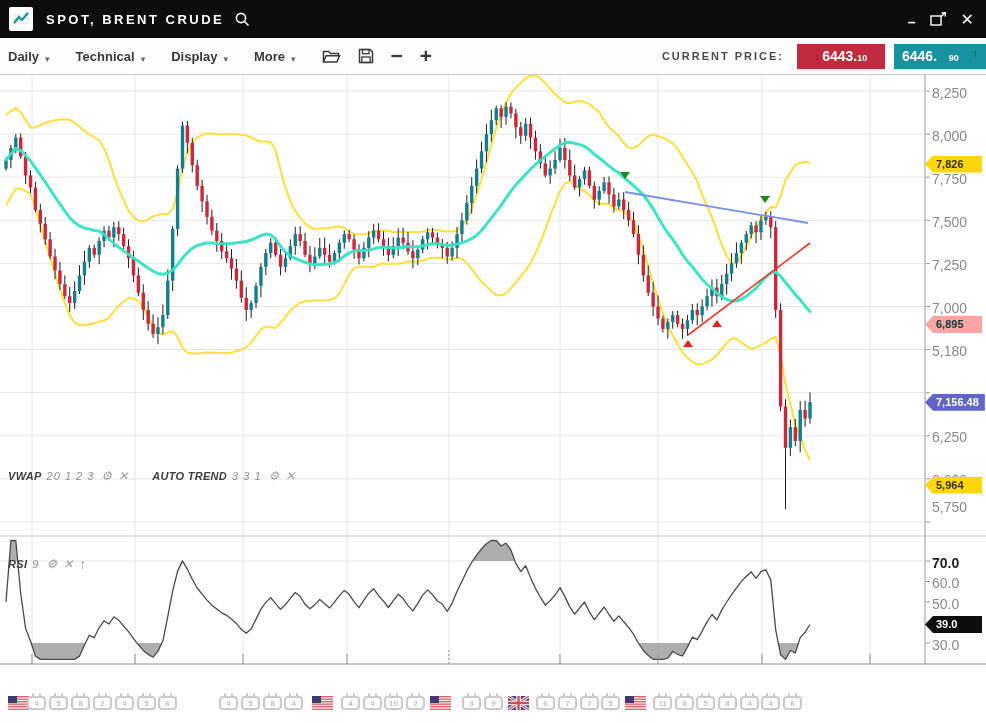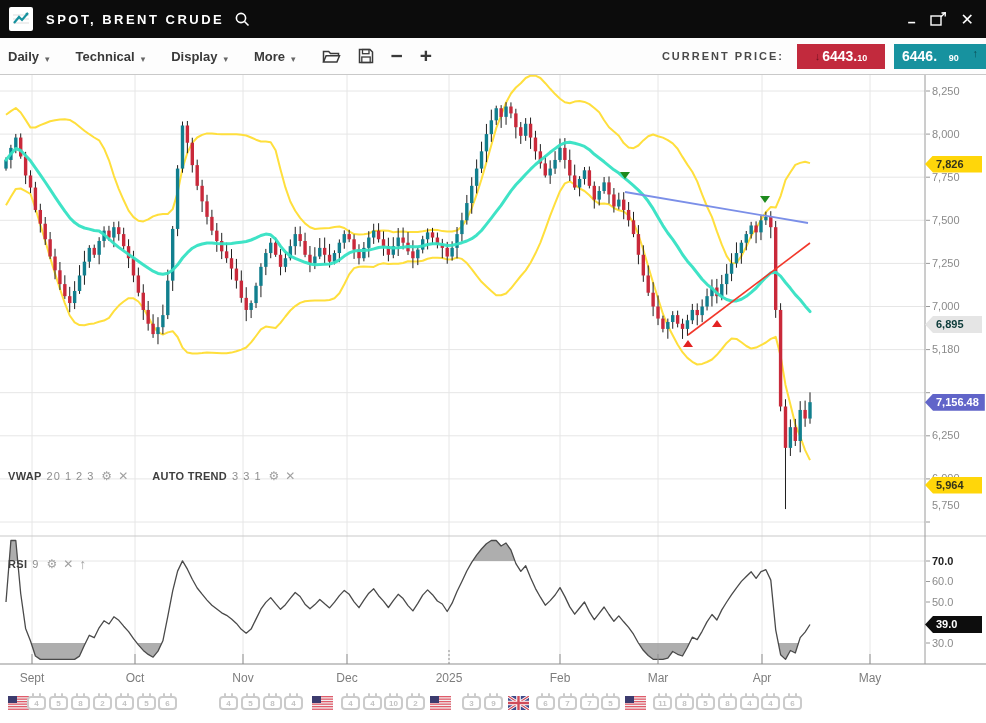--- a/index.html
+++ b/index.html
@@ -34,26 +34,26 @@
   .px-badge .dec { font-size:9px; margin-top:3px; }
   .px-badge .arr { font-size:11px; font-weight:bold; }
   #bid-badge { margin-right:9px; }
   #bid-badge .arr { margin-right:2px; }
   #ask-badge { min-width:92px; }
   #ask-badge .arr { margin-left:2px; position:relative; top:-3px; }
 
   
   #chart-wrap { position:absolute; top:75px; left:0; width:986px; height:590px; }
   #chart-svg { position:absolute; top:0; left:0; }
-  .plabel { position:absolute; left:932px; font-size:11px; color:#8a8a8a; white-space:nowrap; }
+  .plabel { position:absolute; left:932px; font-size:14px; color:#8a8a8a; white-space:nowrap; }
   .plabel.boldtick { color:#222; font-weight:bold; }
   .tag-badge { position:absolute; left:925px; height:17px; line-height:17px; font-size:11px; font-weight:bold;
     padding:0 6px 0 11px; min-width:57px; white-space:nowrap;
     clip-path:polygon(8px 0%, 100% 0%, 100% 100%, 8px 100%, 0% 50%); }
-  .ind-row { position:absolute; display:flex; align-items:center; font-size:11px; color:#8f8f8f; }
+  .ind-row { position:absolute; display:flex; align-items:center; font-size:11px; color:#8f8f8f;font-style:italic; }
   .ind-name { font-weight:bold; color:#3e3e3e; margin-right:5px; letter-spacing:.3px; }
   .ind-params { color:#8f8f8f; margin-right:7px; letter-spacing:1px; }
   .ind-icon { color:#a0a0a0; margin-right:6px; cursor:pointer; font-size:12px; }
   .ind-gap { width:18px; }
 
   
   #time-axis { position:absolute; top:664px; left:0; width:986px; height:28px; }
   .month { position:absolute; top:7px; transform:translateX(-50%); font-size:12px; color:#7d7d7d; }
 
   
@@ -571,21 +571,21 @@
         <div class="plabel" style="top: 268.1px;">5,180</div>
         <div class="plabel" style="top: 320px;">6,500</div>
         <div class="plabel" style="top: 354.3px;">6,250</div>
         <div class="plabel" style="top: 397.4px;">6,000</div>
         <div class="plabel" style="top: 424px;">5,750</div>
         <div class="plabel boldtick" style="top: 479.5px;">70.0</div>
         <div class="plabel" style="top: 500px;">60.0</div>
         <div class="plabel" style="top: 520.5px;">50.0</div>
         <div class="plabel" style="top: 561.5px;">30.0</div>
         <div class="tag-badge" style="top: 80.5976px; background: rgb(255, 214, 10); color: rgb(51, 51, 26);">7,826</div>
-        <div class="tag-badge" style="top: 241.102px; background: #e5e5e5; color: rgb(11, 58, 56);">6,895</div>
+        <div class="tag-badge" style="top: 241.102px; background: #fca5a5; color: rgb(11, 58, 56);">6,895</div>
         <div class="tag-badge" style="top: 318.682px; background: rgb(97, 101, 201); color: rgb(255, 255, 255);">7,156.48</div>
         <div class="tag-badge" style="top: 401.606px; background: rgb(255, 214, 10); color: rgb(51, 51, 26);">5,964</div>
         <div class="tag-badge" style="top: 541.05px; background: rgb(13, 13, 13); color: rgb(255, 255, 255);">39.0</div>
       </div>
 
     <div class="ind-row" style="left:8px; top:394px;">
       <span class="ind-name">VWAP</span>
       <span class="ind-params">20 1 2 3</span>
       <span class="ind-icon">⚙</span>
       <span class="ind-icon">✕</span>
@@ -598,31 +598,20 @@
 
     <div class="ind-row" style="left:8px; top:481px;">
       <span class="ind-name">RSI</span>
       <span class="ind-params">9</span>
       <span class="ind-icon">⚙</span>
       <span class="ind-icon">✕</span>
       <span class="ind-icon" style="font-size:14px;">↑</span>
     </div>
   </div>
 
-  <div id="time-axis">
-      <div class="month" style="left: 32px;">Sept</div>
-      <div class="month" style="left: 135px;">Oct</div>
-      <div class="month" style="left: 243px;">Nov</div>
-      <div class="month" style="left: 347px;">Dec</div>
-      <div class="month" style="left: 449px;">2025</div>
-      <div class="month" style="left: 560px;">Feb</div>
-      <div class="month" style="left: 658px;">Mar</div>
-      <div class="month" style="left: 762px;">Apr</div>
-      <div class="month" style="left: 870px;">May</div>
-    </div>
 
   <div id="events-row">
       <div class="evt" style="left: 8px;"><svg width="21" height="14" viewBox="0 0 21 14">
           <rect width="21" height="14" fill="#f2f2f2"></rect>
           <g fill="#e05c6b">
             <rect y="0" width="21" height="1.3"></rect>
             <rect y="2.5" width="21" height="1.3"></rect>
             <rect y="5" width="21" height="1.3"></rect>
             <rect y="7.5" width="21" height="1.3"></rect>
             <rect y="10" width="21" height="1.3"></rect>

